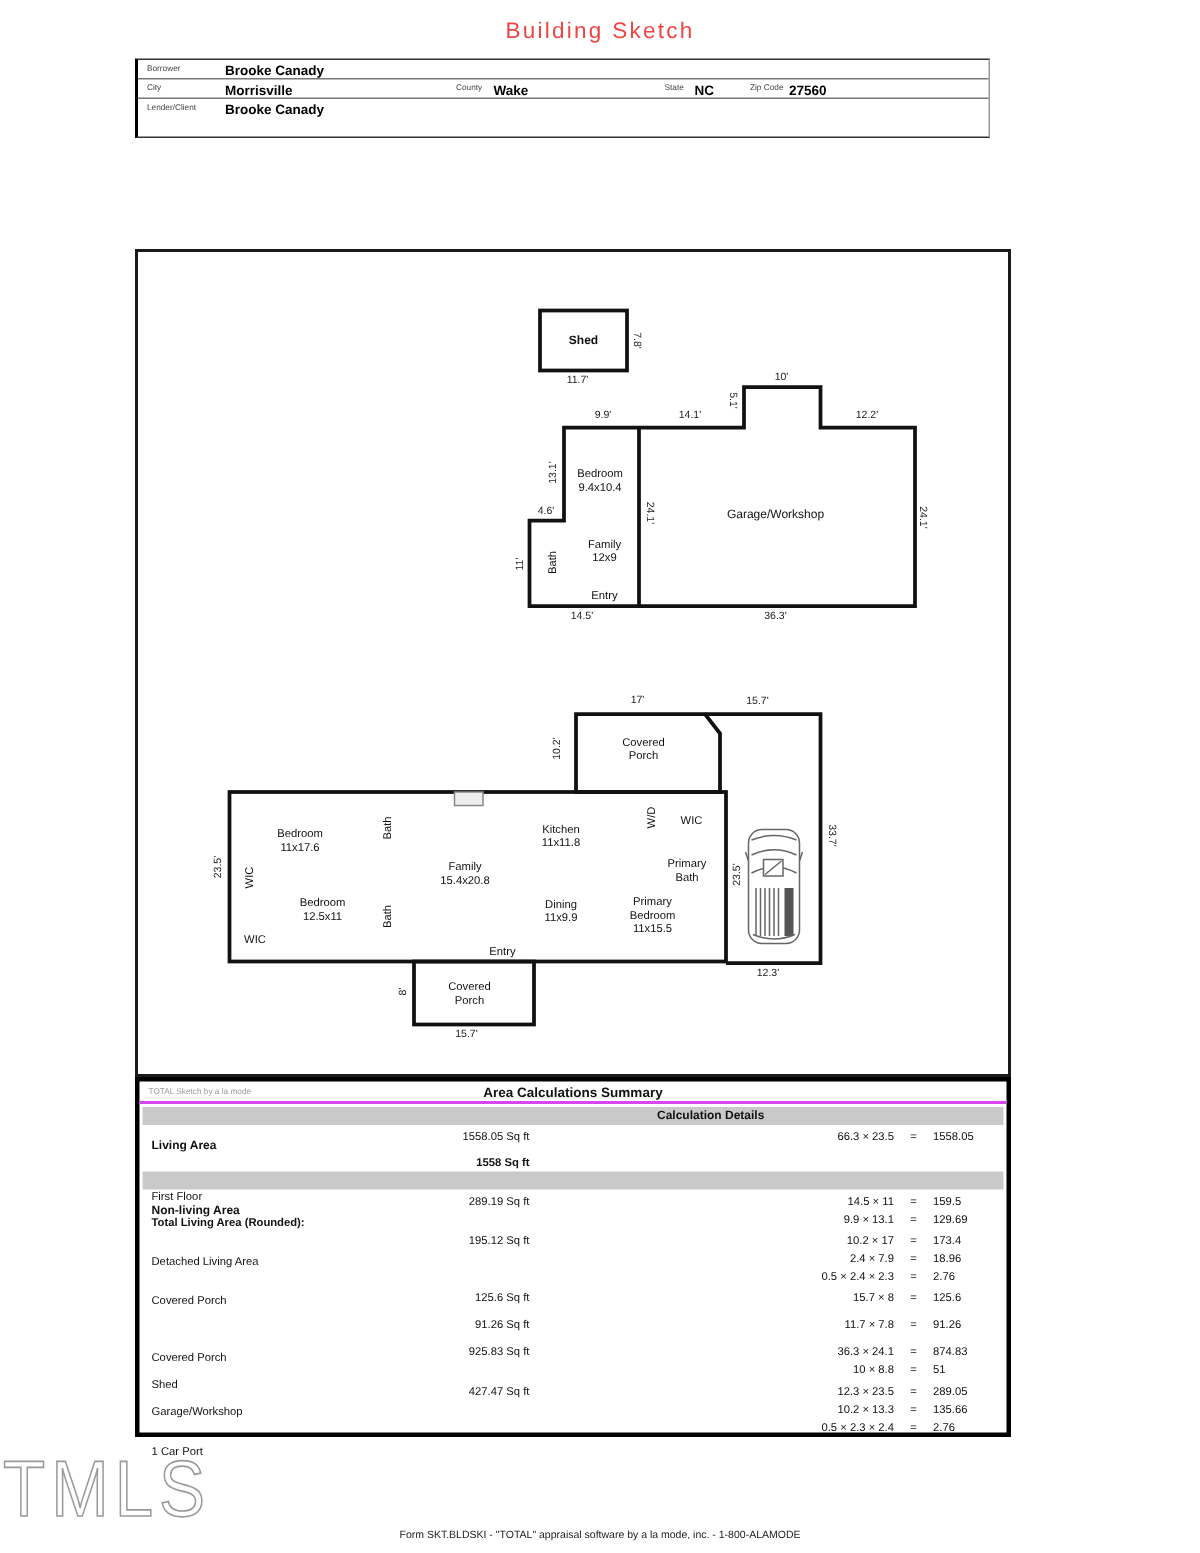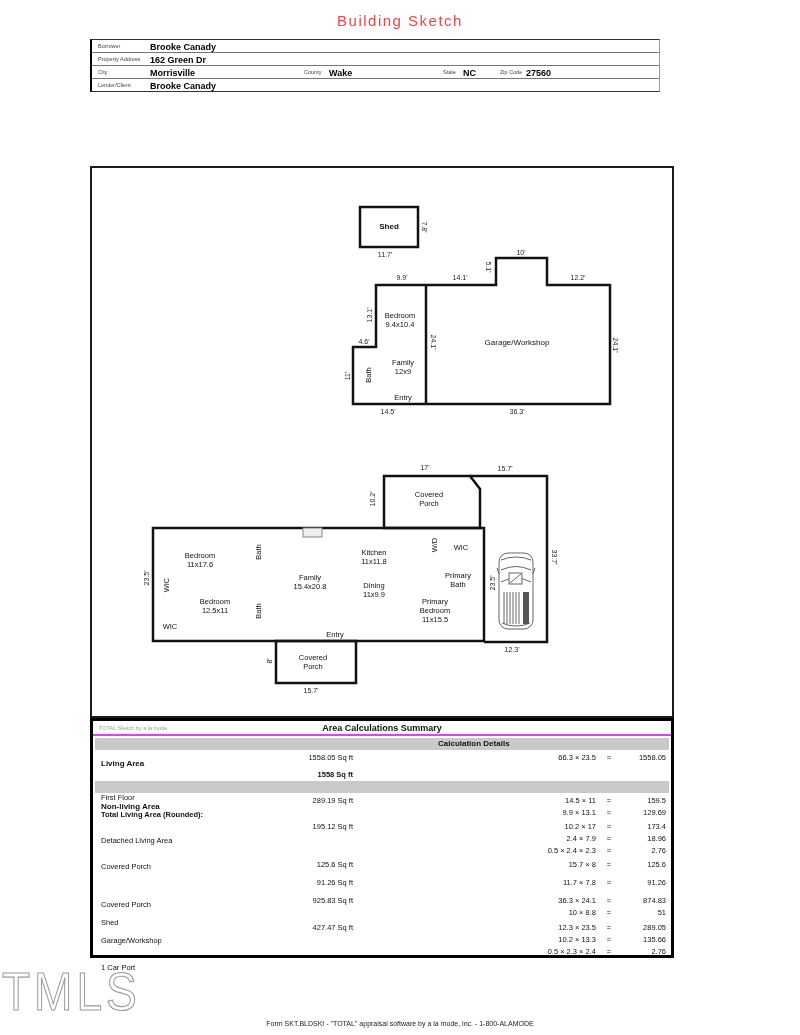--- a/index.html
+++ b/index.html
@@ -39,41 +39,37 @@
     font-size:8px; font-weight:bold; line-height:12px; }
   .band .b-left { position:absolute; left:6px;margin-top:20px; }
   .band .b-right { position:absolute; left:343px; }
   .srow { position:absolute; left:0; width:100%; font-size:7.5px; }
   .c-name { position:absolute; left:8px; top:0; line-height:12px;margin-top:40px; }
   .c-sqft { position:absolute; left:120px; width:140px; top:0; text-align:right; line-height:12px; }
   .c-calcs { position:absolute; left:410px; width:163px; top:0; }
   .calc-line { display:flex; height:12px; line-height:12px; }
   .expr { width:93px; text-align:right; }
   .eq { width:26px; text-align:center; }
-  .res { flex:1; text-align:right; }
+  .res { flex:1; text-align:left; }
   .srow.totals .c-name, .srow.totals .c-sqft { font-weight:bold; }
   
   .footer { bottom:8px; left:0; width:100%; text-align:center; font-size:7px; color:#222; }
   .tmls { left:2px; top:965px; font-size:46px; letter-spacing:4px;
     color:transparent; -webkit-text-stroke:1px #9a9a9a; transform:scaleY(1.15); }
   @supports not (-webkit-text-stroke:1px black) { .tmls { color:#c9c9c9; } }
 </style>
 </head>
 <body>
 
 <div class="abs page-title">Building Sketch</div>
 
 <div class="abs hdr">
   <div class="hdr-row">
     <span class="hlab" style="left:6px">Borrower</span>
     <span class="hval" style="left:58px">Brooke Canady</span>
-  </div>
-  <div class="hdr-row">
-    <span class="hlab" style="left:6px">Property Address</span>
-    <span class="hval" style="left:58px">162 Green Dr</span>
   </div>
   <div class="hdr-row">
     <span class="hlab" style="left:6px">City</span>
     <span class="hval" style="left:58px">Morrisville</span>
     <span class="hlab" style="left:212px">County</span>
     <span class="hval" style="left:237px">Wake</span>
     <span class="hlab" style="left:351px">State</span>
     <span class="hval" style="left:371px">NC</span>
     <span class="hlab" style="left:408px">Zip Code</span>
     <span class="hval" style="left:434px">27560</span>
@@ -172,21 +168,21 @@
 11x17.6</span>
   <span class="lbl room rl" style="left:166px;top:384px">Bath</span>
   <span class="lbl room" style="left:123px;top:438px">Bedroom
 12.5x11</span>
   <span class="lbl room" style="left:78px;top:458px">WIC</span>
   <span class="lbl room rl" style="left:166px;top:443px">Bath</span>
   <span class="lbl room" style="left:218px;top:414px">Family
 15.4x20.8</span>
   <span class="lbl room" style="left:282px;top:389px">Kitchen
 11x11.8</span>
-  <span class="lbl room" style="left:282px;top:422px">Dining
+  <span class="lbl room" style="left:282px;top:439px">Dining
 11x9.9</span>
   <span class="lbl room" style="left:243px;top:466px">Entry</span>
   <span class="lbl room rl" style="left:342px;top:377px">W/D</span>
   <span class="lbl room" style="left:369px;top:379px">WIC</span>
   <span class="lbl room" style="left:366px;top:412px">Primary
 Bath</span>
   <span class="lbl room" style="left:343px;top:442px">Primary
 Bedroom
 11x15.5</span>
 

